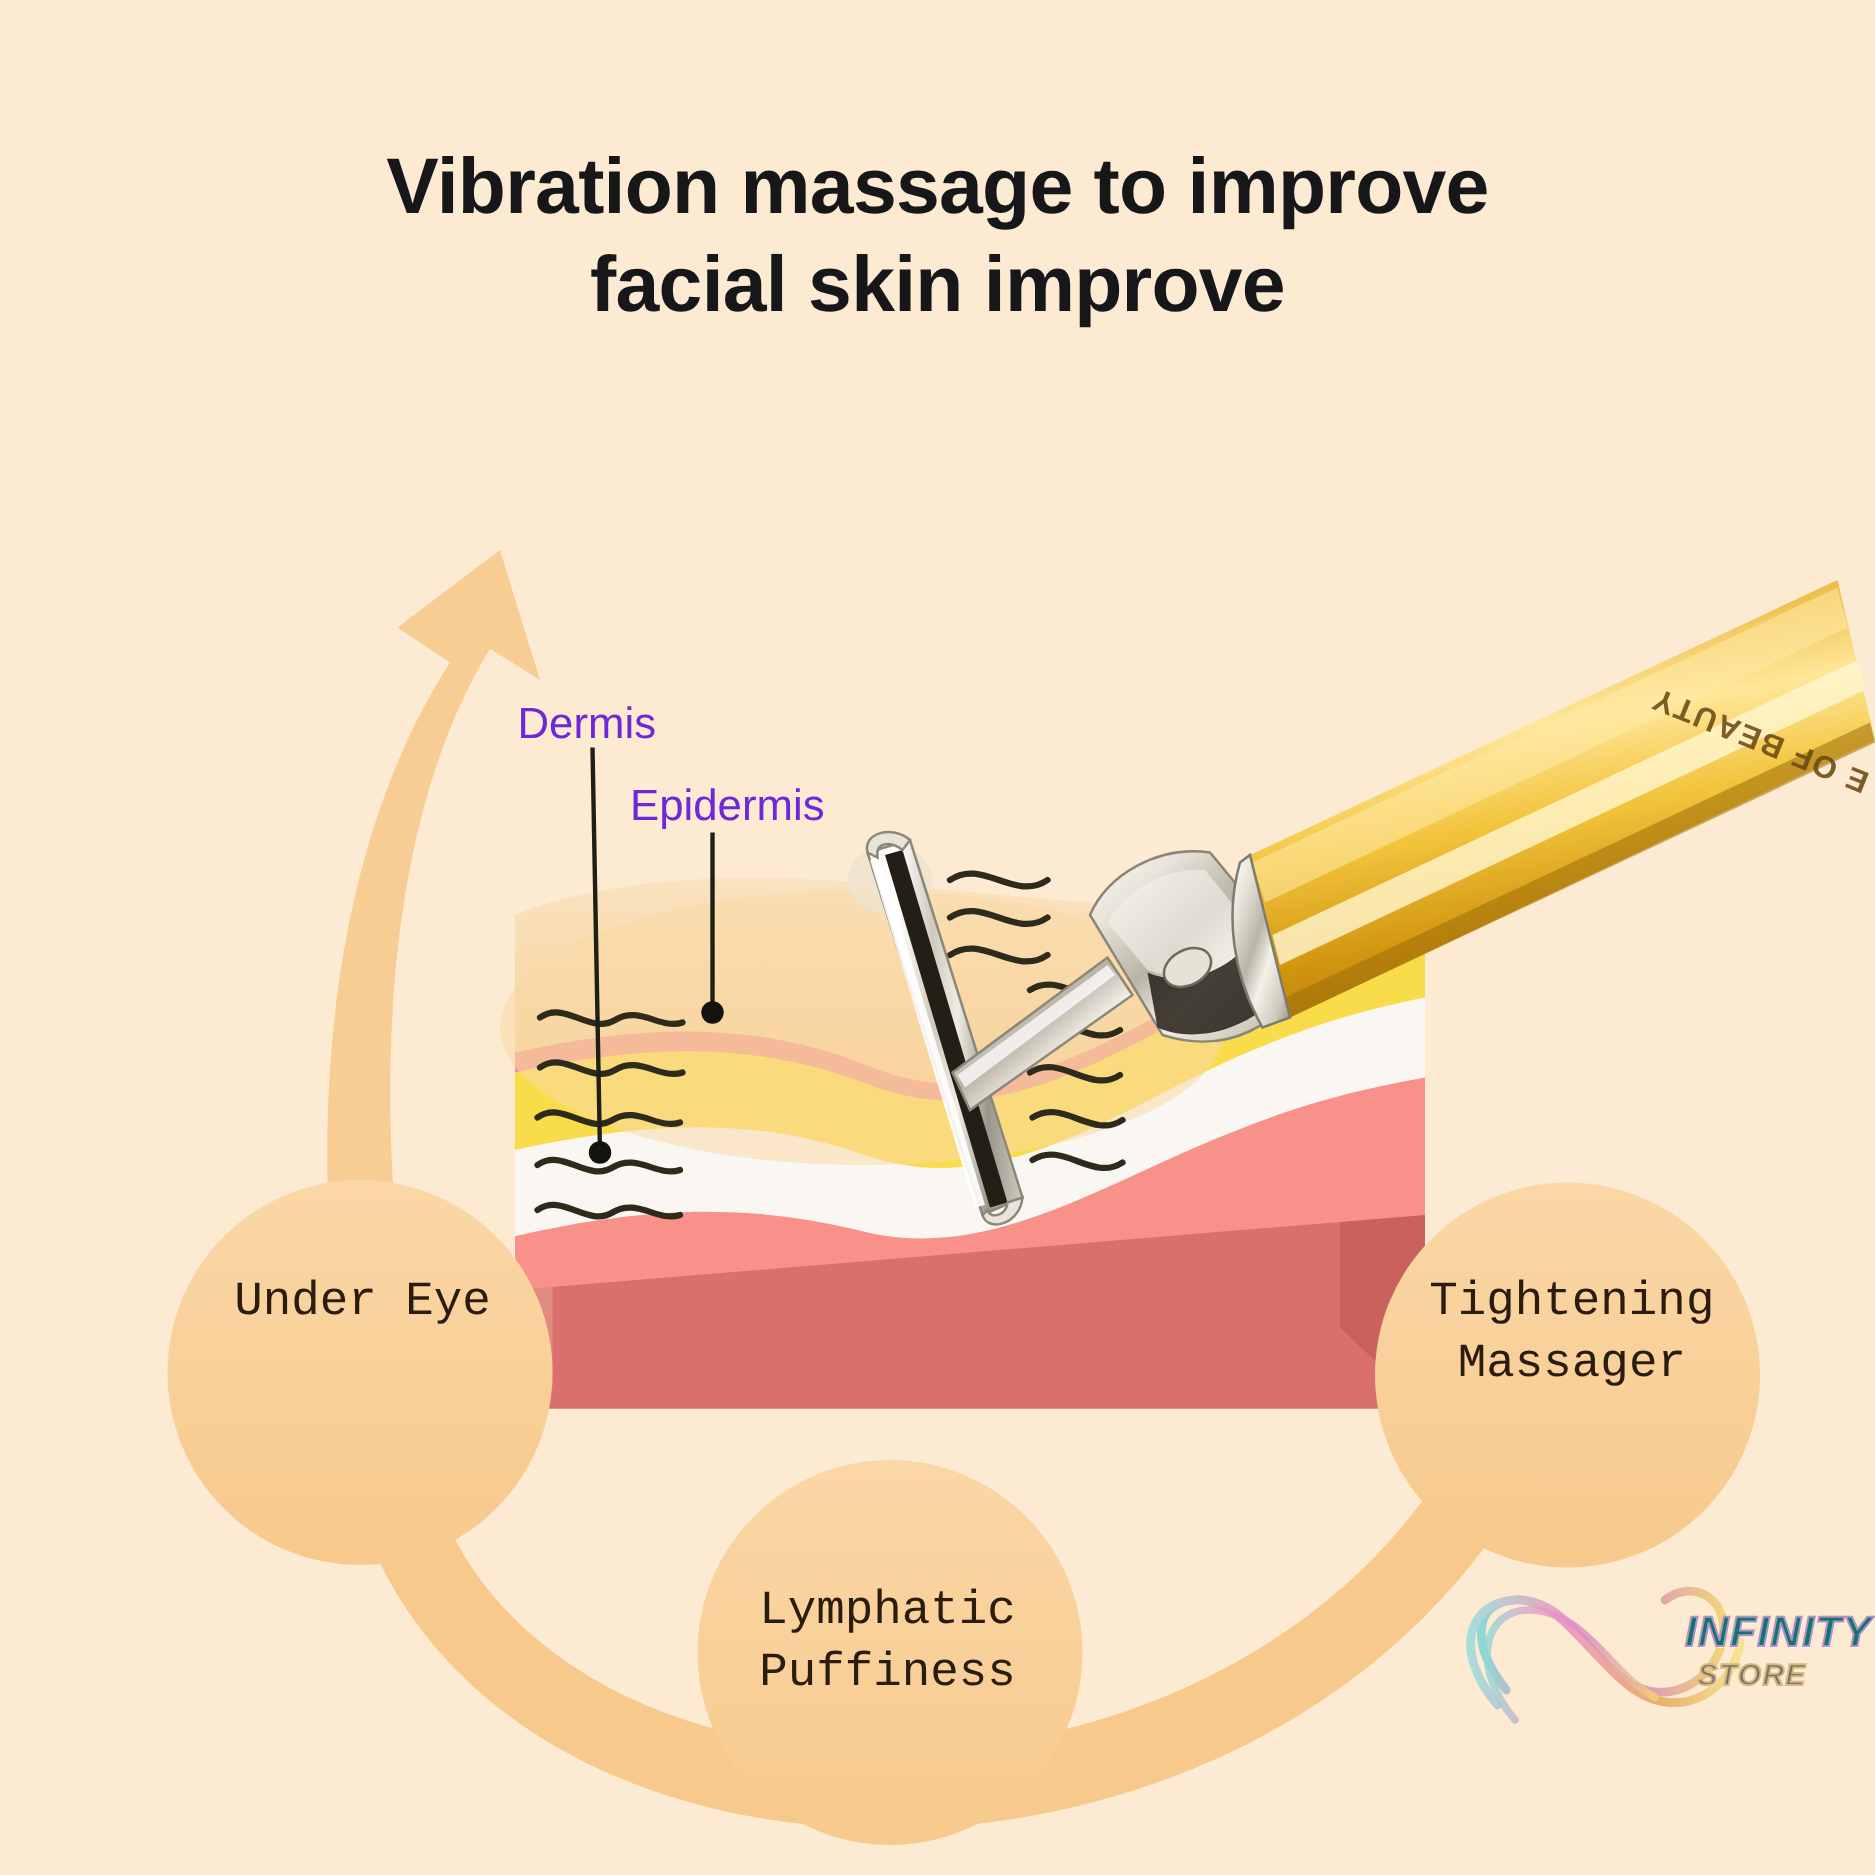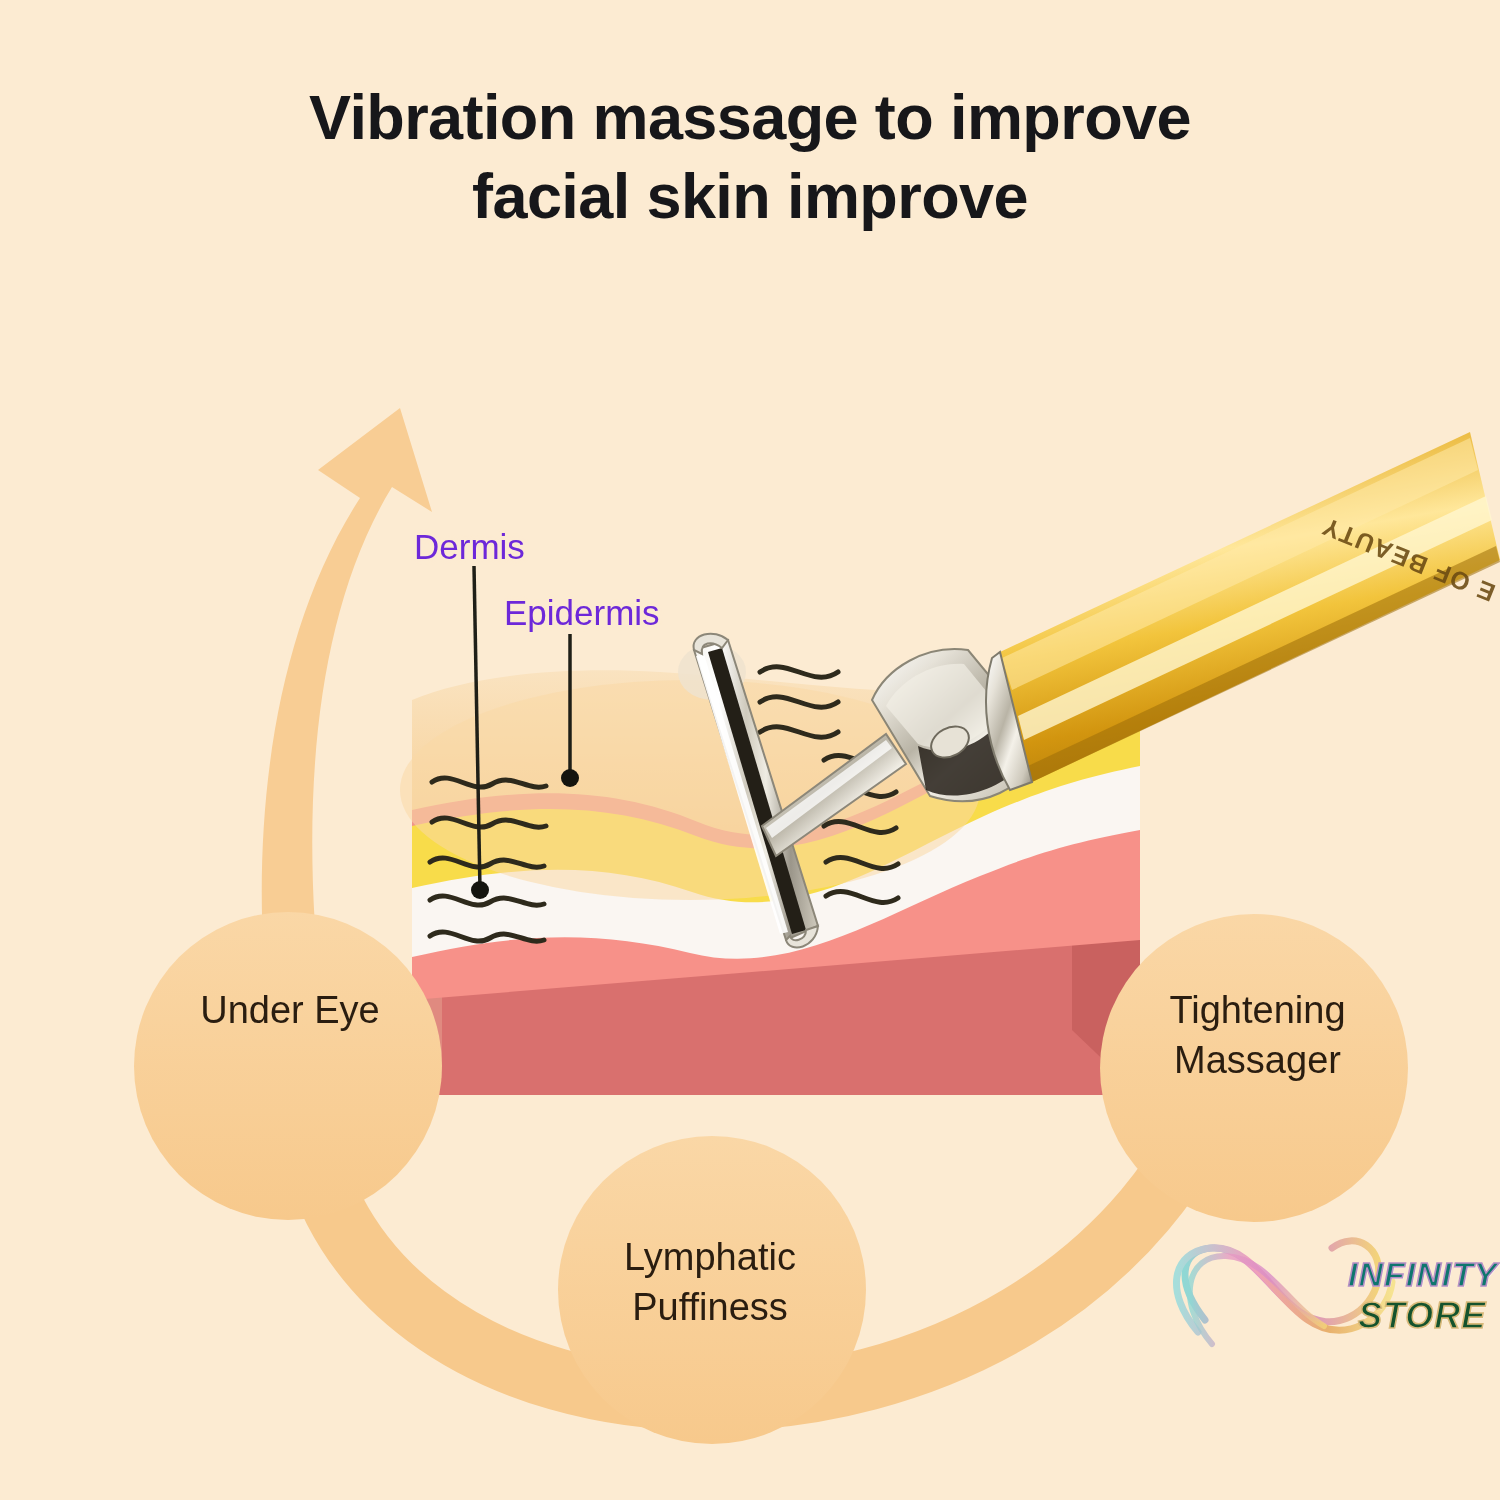--- a/index.html
+++ b/index.html
@@ -3,21 +3,21 @@
 <meta charset="utf-8">
 <style>
   * { margin:0; padding:0; box-sizing:border-box; }
   html,body { width:1500px; height:1500px; }
   body {
     font-family:"Liberation Sans", sans-serif;
     background:#FCEBD2;
     position:relative;
     overflow:hidden;
   }
-  #stage { position:absolute; inset:0; width:1500px; height:1256px; }
+  #stage { position:absolute; inset:0; width:1500px; height:1256px;margin-top:32px; }
   #stage > svg { position:absolute; left:0; top:0; }
 
   .title-block {
     position:absolute;
     left:0; top:78px; width:1500px;
     text-align:center;
     z-index:40;
     pointer-events:none;
   }
   .title-line {
@@ -41,21 +41,21 @@
   #label-dermis { left:414px; top:527px; }
   #label-epidermis { left:504px; top:593px; }
 
   .bubble-text {
     position:absolute;
     z-index:46;
     text-align:center;
     font-size:38px;
     line-height:1.32;
     color:#2a1d10;
-    font-family:Liberation Sans, sans-serif;
+    font-family:Liberation Mono, monospace;
     pointer-events:none;
   }
   #bubble-text-under-eye { left:130px; top:985px; width:320px; }
   #bubble-text-lymphatic { left:545px; top:1232px; width:330px; }
   #bubble-text-skin-tight { left:1095px; top:985px; width:325px; }
 
   #logo-wrap {
     position:absolute;
     left:1180px; top:1245px;
     width:300px; height:130px;
@@ -70,22 +70,22 @@
   }
   #logo-word-infinity {
     left:168px; top:10px;
     font-size:34px;
     color:#0f766e;
     -webkit-text-stroke:1.6px #b58fc4;
     text-shadow:1px 1px 0 #ffffffaa;
   }
   #logo-word-store {
     left:178px; top:50px;
-    font-size:36px;
-    color:#14532d;
+    font-size:24px;
+    color:#737373;
     -webkit-text-stroke:1.6px #d8b979;
     text-shadow:1px 1px 0 #ffffffaa;
   }
   .wand-text {
     position:absolute;
     z-index:44;
     color:#6b4a12;
     font-weight:bold;
     font-size:25px;
     letter-spacing:1.5px;

